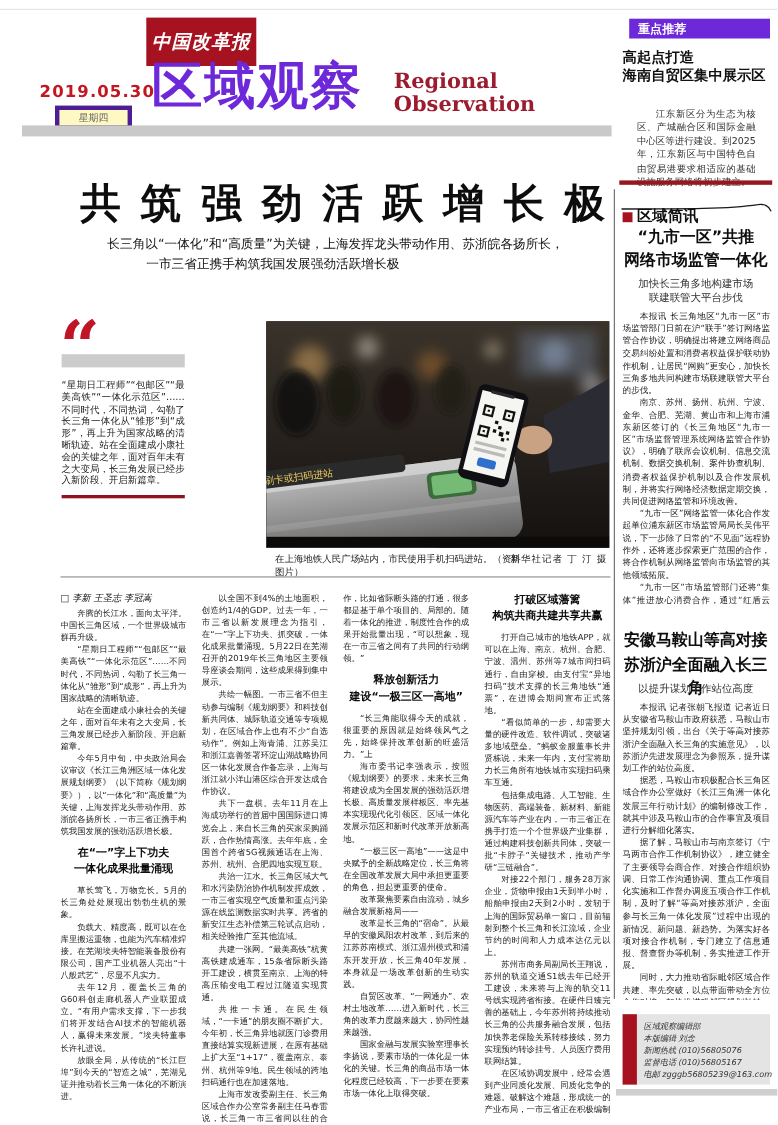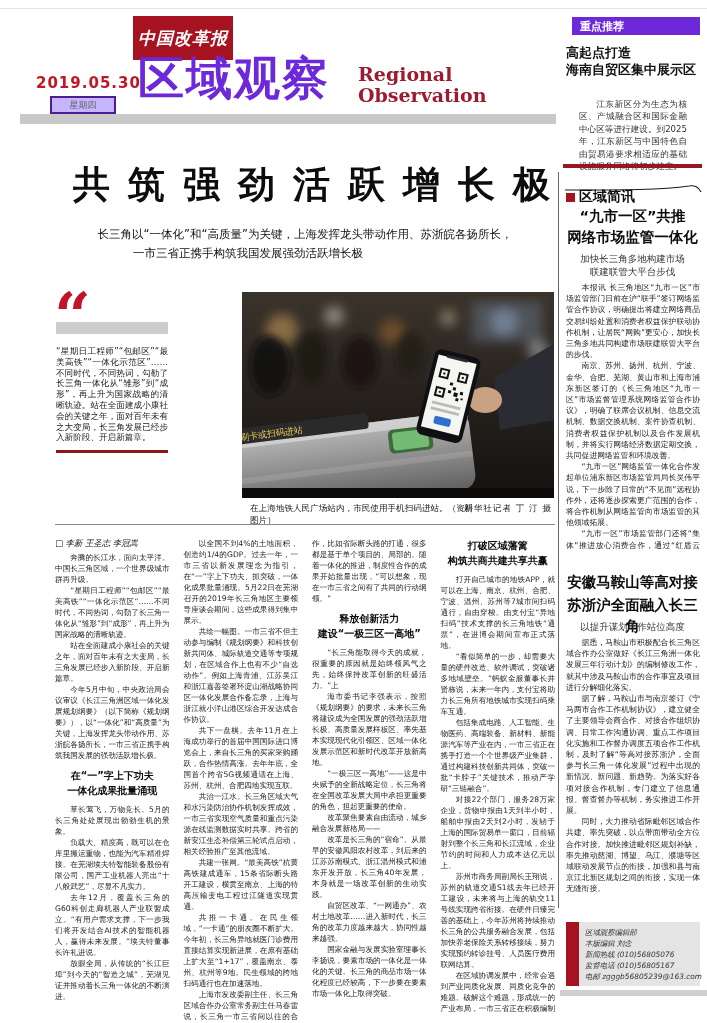--- a/index.html
+++ b/index.html
@@ -6,21 +6,21 @@
   .page{position:relative;width:707px;height:1023px;background:#ffffff;overflow:hidden;
         font-family:"DejaVu Sans","Liberation Sans",sans-serif;color:#1b1b1b;}
   .abs{position:absolute;}
 
   
   .logo-box{left:133px;top:16px;width:100px;height:44px;background:#a6121f;
             display:flex;align-items:center;justify-content:center;}
   .logo-text{color:#fff;font-family:"DejaVu Serif","Liberation Serif",serif;
              font-size:17px;font-weight:bold;font-style:italic;letter-spacing:1px;white-space:nowrap;}
   .date{left:36px;top:74px;color:#c31622;font-size:15px;font-weight:bold;letter-spacing:1px;}
-  .weekday{left:50px;top:96px;width:62px;height:14px;background:#c4b5fd;border:2px solid #4c1d95;
+  .weekday{left:50px;top:96px;width:62px;height:14px;background:#fef9c3;border:4px solid #4c1d95;
            color:#666;font-size:9px;display:flex;align-items:center;justify-content:center;}
   .cn-title{left:138px;top:48px;width:200px;font-family:"DejaVu Serif","Liberation Serif",serif;
             font-size:46px;font-weight:bold;color:#6d28d9;letter-spacing:2px;white-space:nowrap;}
   .en-title{left:358px;top:64px;color:#9b1c2e;font-family:"DejaVu Serif","Liberation Serif",serif;
             font-size:19px;font-weight:bold;line-height:21px;}
   .gray-bar{left:20px;top:114px;width:536px;height:10px;background:#c9c9c9;}
 
   
   .promo-banner{left:572px;top:17px;width:128px;height:18px;background:#6d28d9;color:#fff;
                 font-size:11px;font-weight:bold;display:flex;align-items:center;padding-left:8px;box-sizing:border-box;}
@@ -31,21 +31,21 @@
   .promo-body p{margin:16px;text-indent:2em;}
   .page-num{left:563px;top:122px;width:140px;text-align:right;color:#b5b5b5;}
   .page-num .n{font-size:36px;line-height:36px;}
   .page-num .b{font-size:12px;}
   .promo-rule{left:563px;top:164px;width:139px;height:4px;background:#97161f;}
 
   
   .headline{left:55px;top:160px;width:500px;text-align:center;
             font-family:"DejaVu Serif","Liberation Serif",serif;font-weight:bold;
             font-size:37px;color:#0d0d0d;letter-spacing:18px;white-space:nowrap;text-indent:18px;}
-  .deck{left:55px;top:212px;width:500px;font-size:11.5px;line-height:19px;color:#111;text-align:center;margin-top:13px;}
+  .deck{left:55px;top:212px;width:500px;font-size:11.5px;line-height:19px;color:#111;text-align:center;}
   .deck .l2{text-align:left;padding-left:78px;}
 
   
   .q-bar{left:56px;top:322px;width:112px;height:12px;background:#cccccc;}
   .q-mark{left:54px;top:284px;font-family:"DejaVu Serif","Liberation Serif",serif;
           font-size:64px;font-weight:bold;color:#c01527;line-height:64px;}
   .q-text{left:56px;top:346px;width:112px;font-size:8.6px;line-height:10.8px;color:#222;text-align:justify;}
   .q-rule{left:56px;top:450px;width:112px;height:3px;background:#8e1420;}
 
   
@@ -244,20 +244,21 @@
       <p class="bp">本报讯 长三角地区“九市一区”市场监管部门日前在沪“联手”签订网络监管合作协议，明确提出将建立网络商品交易纠纷处置和消费者权益保护联动协作机制，让居民“网购”更安心，加快长三角多地共同构建市场联建联管大平台的步伐。</p>
       <p class="bp">南京、苏州、扬州、杭州、宁波、金华、合肥、芜湖、黄山市和上海市浦东新区签订的《长三角地区“九市一区”市场监督管理系统网络监管合作协议》，明确了联席会议机制、信息交流机制、数据交换机制、案件协查机制、消费者权益保护机制以及合作发展机制，并将实行网络经济数据定期交换，共同促进网络监管和环境改善。</p>
       <p class="bp">“九市一区”网络监管一体化合作发起单位浦东新区市场监管局局长吴伟平说，下一步除了日常的“不见面”远程协作外，还将逐步探索更广范围的合作，将合作机制从网络监管向市场监管的其他领域拓展。</p>
       <p class="bp">“九市一区”市场监管部门还将“集体”推进放心消费合作，通过“红盾云桥”智能协作系统完成相关协查、协办和移送工作。通过数据的“多跑路”，部分协查工作时限缩短80%，跨区域监管执法和消费举报处置效率未来将会“快起来”。　（周 琳 何欣荣）</p>
     </div>
 
   <div class="abs side-t a2-t1">安徽马鞍山等高对接</div>
   <div class="abs side-t a2-t2">苏浙沪全面融入长三角</div>
   <div class="abs side-sub a2-s">以提升谋划工作站位高度</div>
   <div class="abs side-body a2-body">
+      <p class="bp">本报讯 记者张朝飞报道 记者近日从安徽省马鞍山市政府获悉，马鞍山市坚持规划引领，出台《关于等高对接苏浙沪全面融入长三角的实施意见》，以苏浙沪先进发展理念为参照系，提升谋划工作的站位高度。</p>
       <p class="bp">据悉，马鞍山市积极配合长三角区域合作办公室做好《长江三角洲一体化发展三年行动计划》的编制修改工作，就其中涉及马鞍山市的合作事宜及项目进行分解细化落实。</p>
       <p class="bp">据了解，马鞍山市与南京签订《宁马两市合作工作机制协议》，建立健全了主要领导会商合作、对接合作组织协调、日常工作沟通协调、重点工作项目化实施和工作督办调度五项合作工作机制，及时了解“等高对接苏浙沪，全面参与长三角一体化发展”过程中出现的新情况、新问题、新趋势。为落实好各项对接合作机制，专门建立了信息通报、督查督办等机制，务实推进工作开展。</p>
       <p class="bp">同时，大力推动省际毗邻区域合作共建、率先突破，以点带面带动全方位合作对接。加快推进毗邻区规划补缺，率先推动慈湖、博望、乌江、濮塘等区域联动发展节点的衔接，加强和县与南京江北新区规划之间的衔接，实现一体无缝衔接。</p>
     </div>
 
   <div class="abs foot-box"></div>
   <div class="abs foot-red"></div>
   <div class="abs foot-lines">
     <div>区域观察编辑部</div>
     <div>本版编辑 刘念</div>

